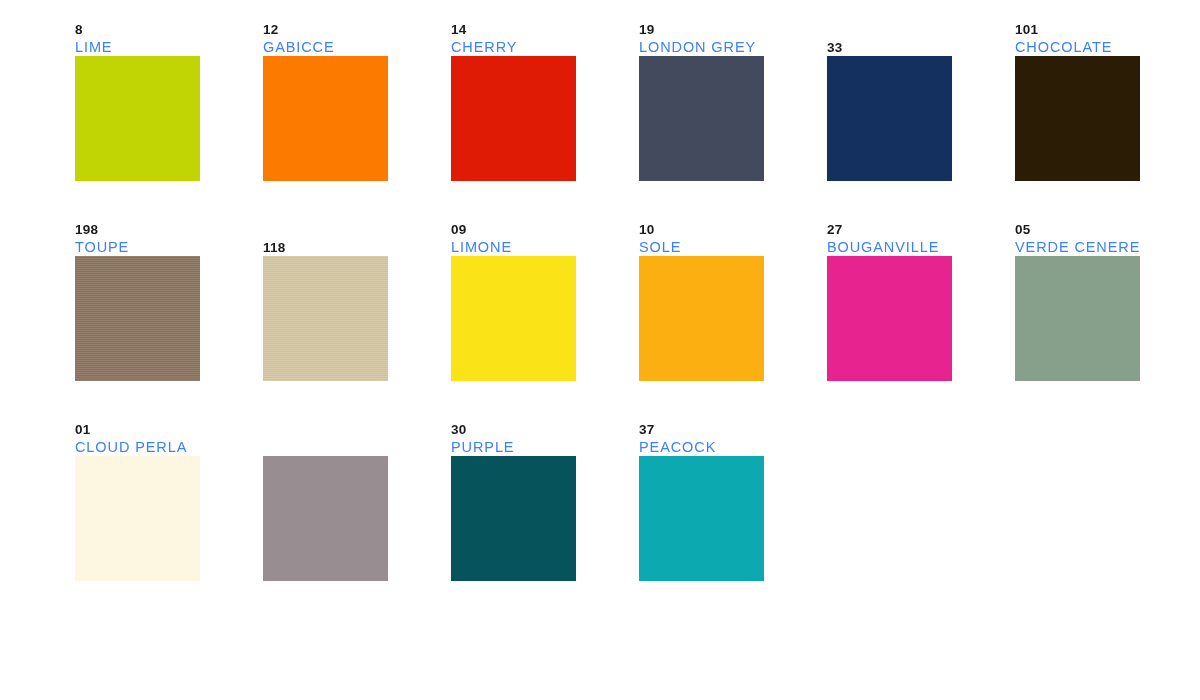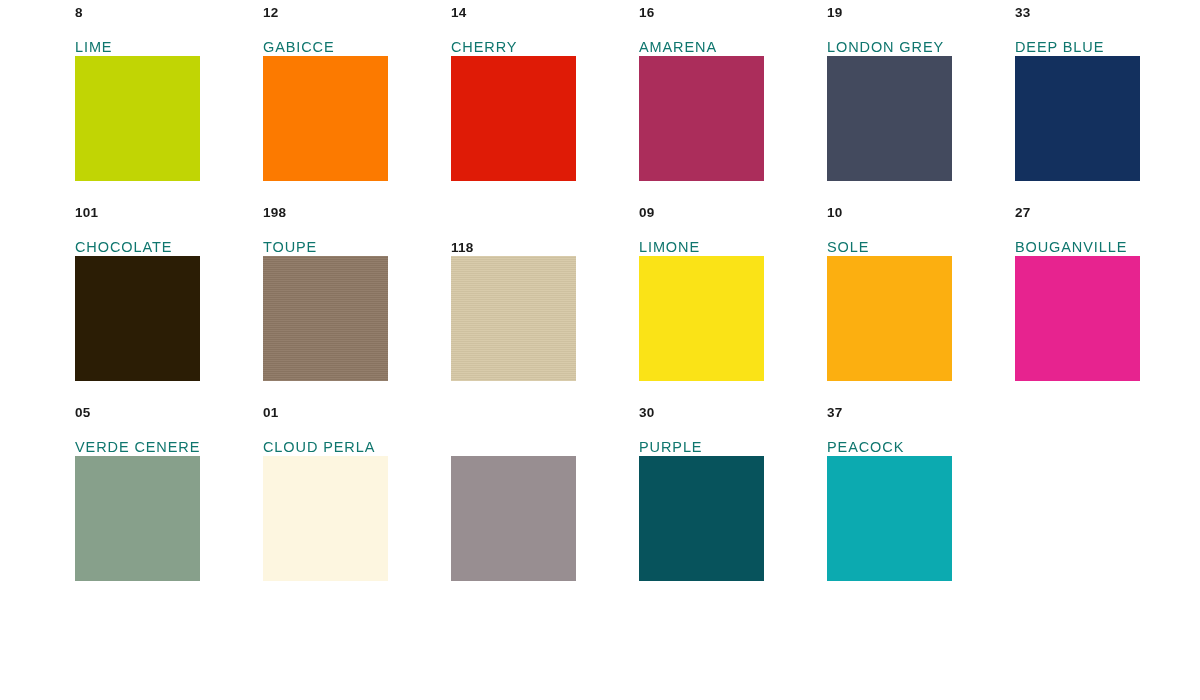--- a/index.html
+++ b/index.html
@@ -51,23 +51,23 @@
     font-size: 13.5px;
     font-weight: 700;
     color: #1a1a1a;
     letter-spacing: 0.3px;
   }
 
   .swatch-name {
     display: block;
     font-size: 14.5px;
     font-weight: 400;
-    color: #0f766e;
+    color: #3b82f6;
     letter-spacing: 0.9px;
-    margin-top: 18px;
+    margin-top: 1px;
   }
 
   .swatch-chip {
     position: absolute;
     left: 0;
     top: 0;
     width: 125px;
     height: 125px;
   }
 
@@ -106,36 +106,28 @@
       </div>
       <div class="swatch-cell">
         <div class="swatch-label">
           <span class="swatch-code">14</span>
           <span class="swatch-name">CHERRY</span>
         </div>
         <div class="swatch-chip" style="background-color: rgb(223, 27, 6);"></div>
       </div>
       <div class="swatch-cell">
         <div class="swatch-label">
-          <span class="swatch-code">16</span>
-          <span class="swatch-name">AMARENA</span>
-        </div>
-        <div class="swatch-chip" style="background-color: rgb(171, 45, 91);"></div>
-      </div>
-      <div class="swatch-cell">
-        <div class="swatch-label">
           <span class="swatch-code">19</span>
           <span class="swatch-name">LONDON GREY</span>
         </div>
         <div class="swatch-chip" style="background-color: rgb(67, 74, 94);"></div>
       </div>
       <div class="swatch-cell">
         <div class="swatch-label">
           <span class="swatch-code">33</span>
-          <span class="swatch-name">DEEP BLUE</span>
         </div>
         <div class="swatch-chip" style="background-color: rgb(19, 48, 94);"></div>
       </div>
       <div class="swatch-cell">
         <div class="swatch-label">
           <span class="swatch-code">101</span>
           <span class="swatch-name">CHOCOLATE</span>
         </div>
         <div class="swatch-chip" style="background-color: rgb(43, 29, 5);"></div>
       </div>

